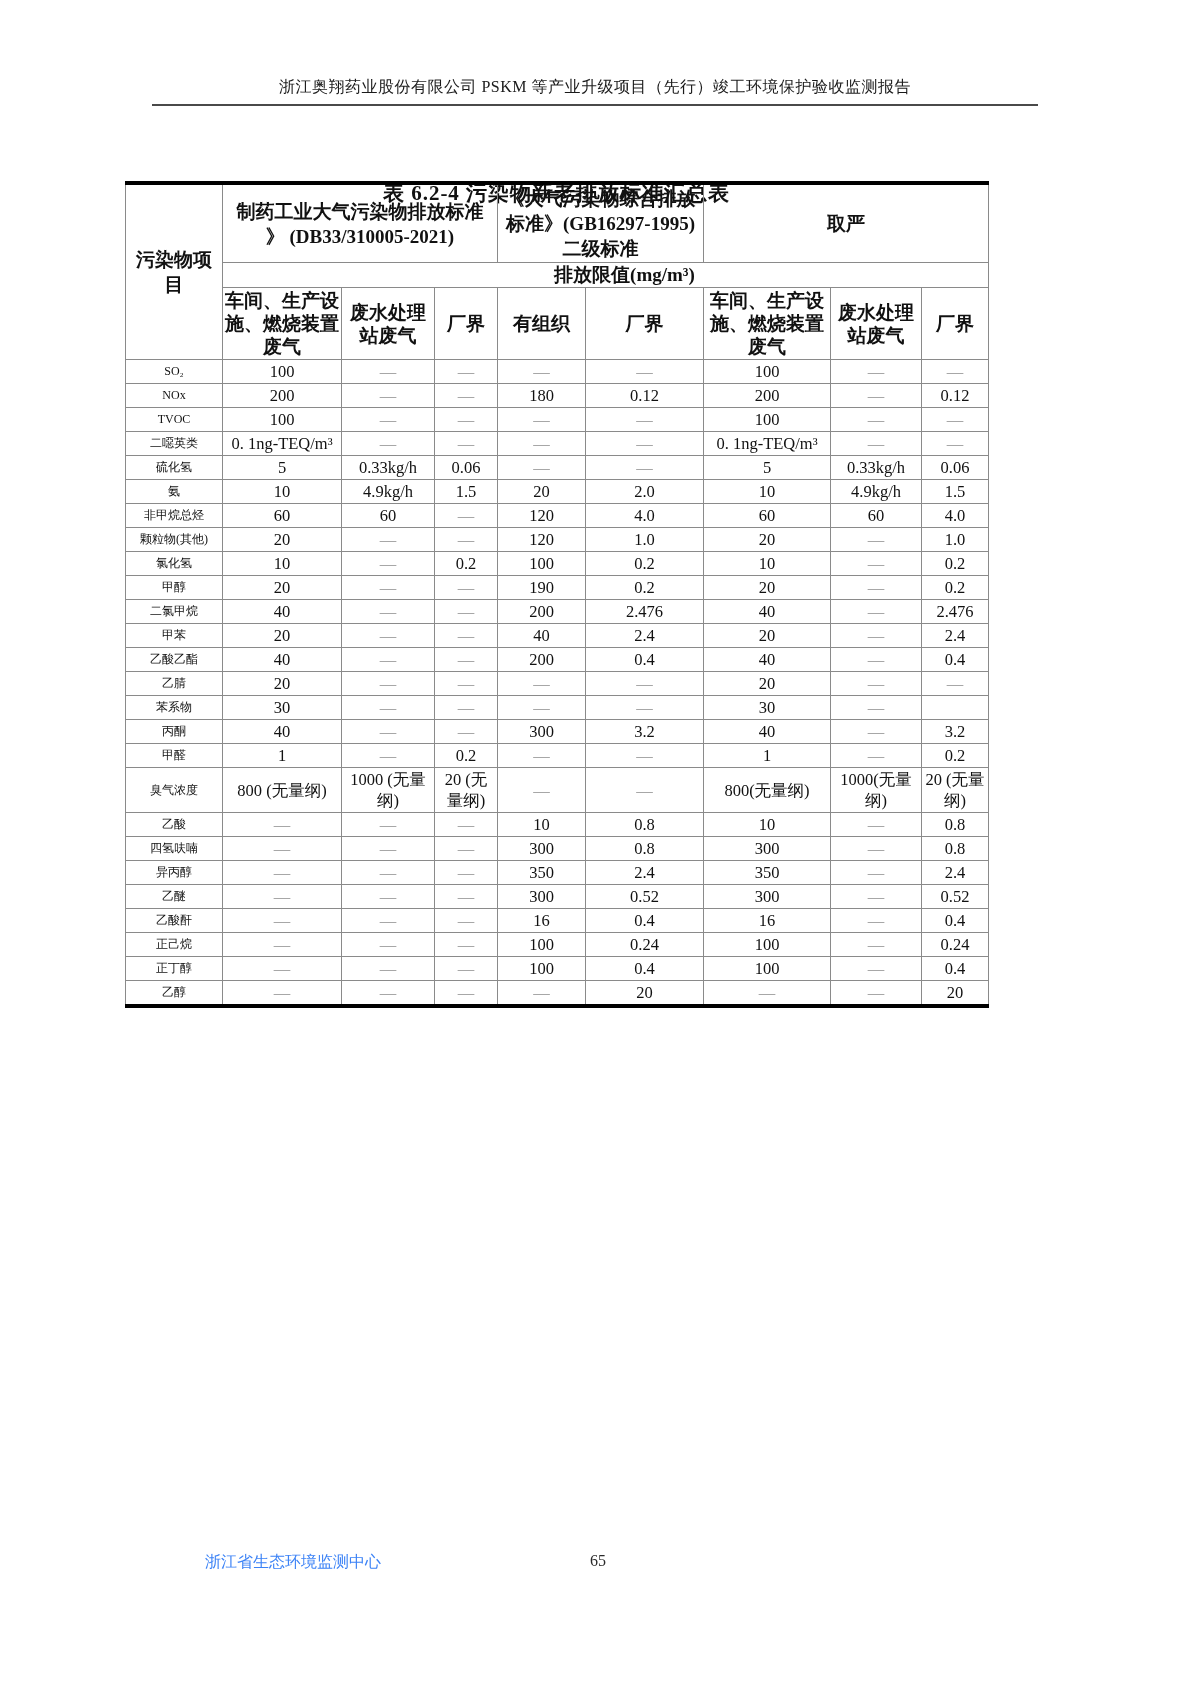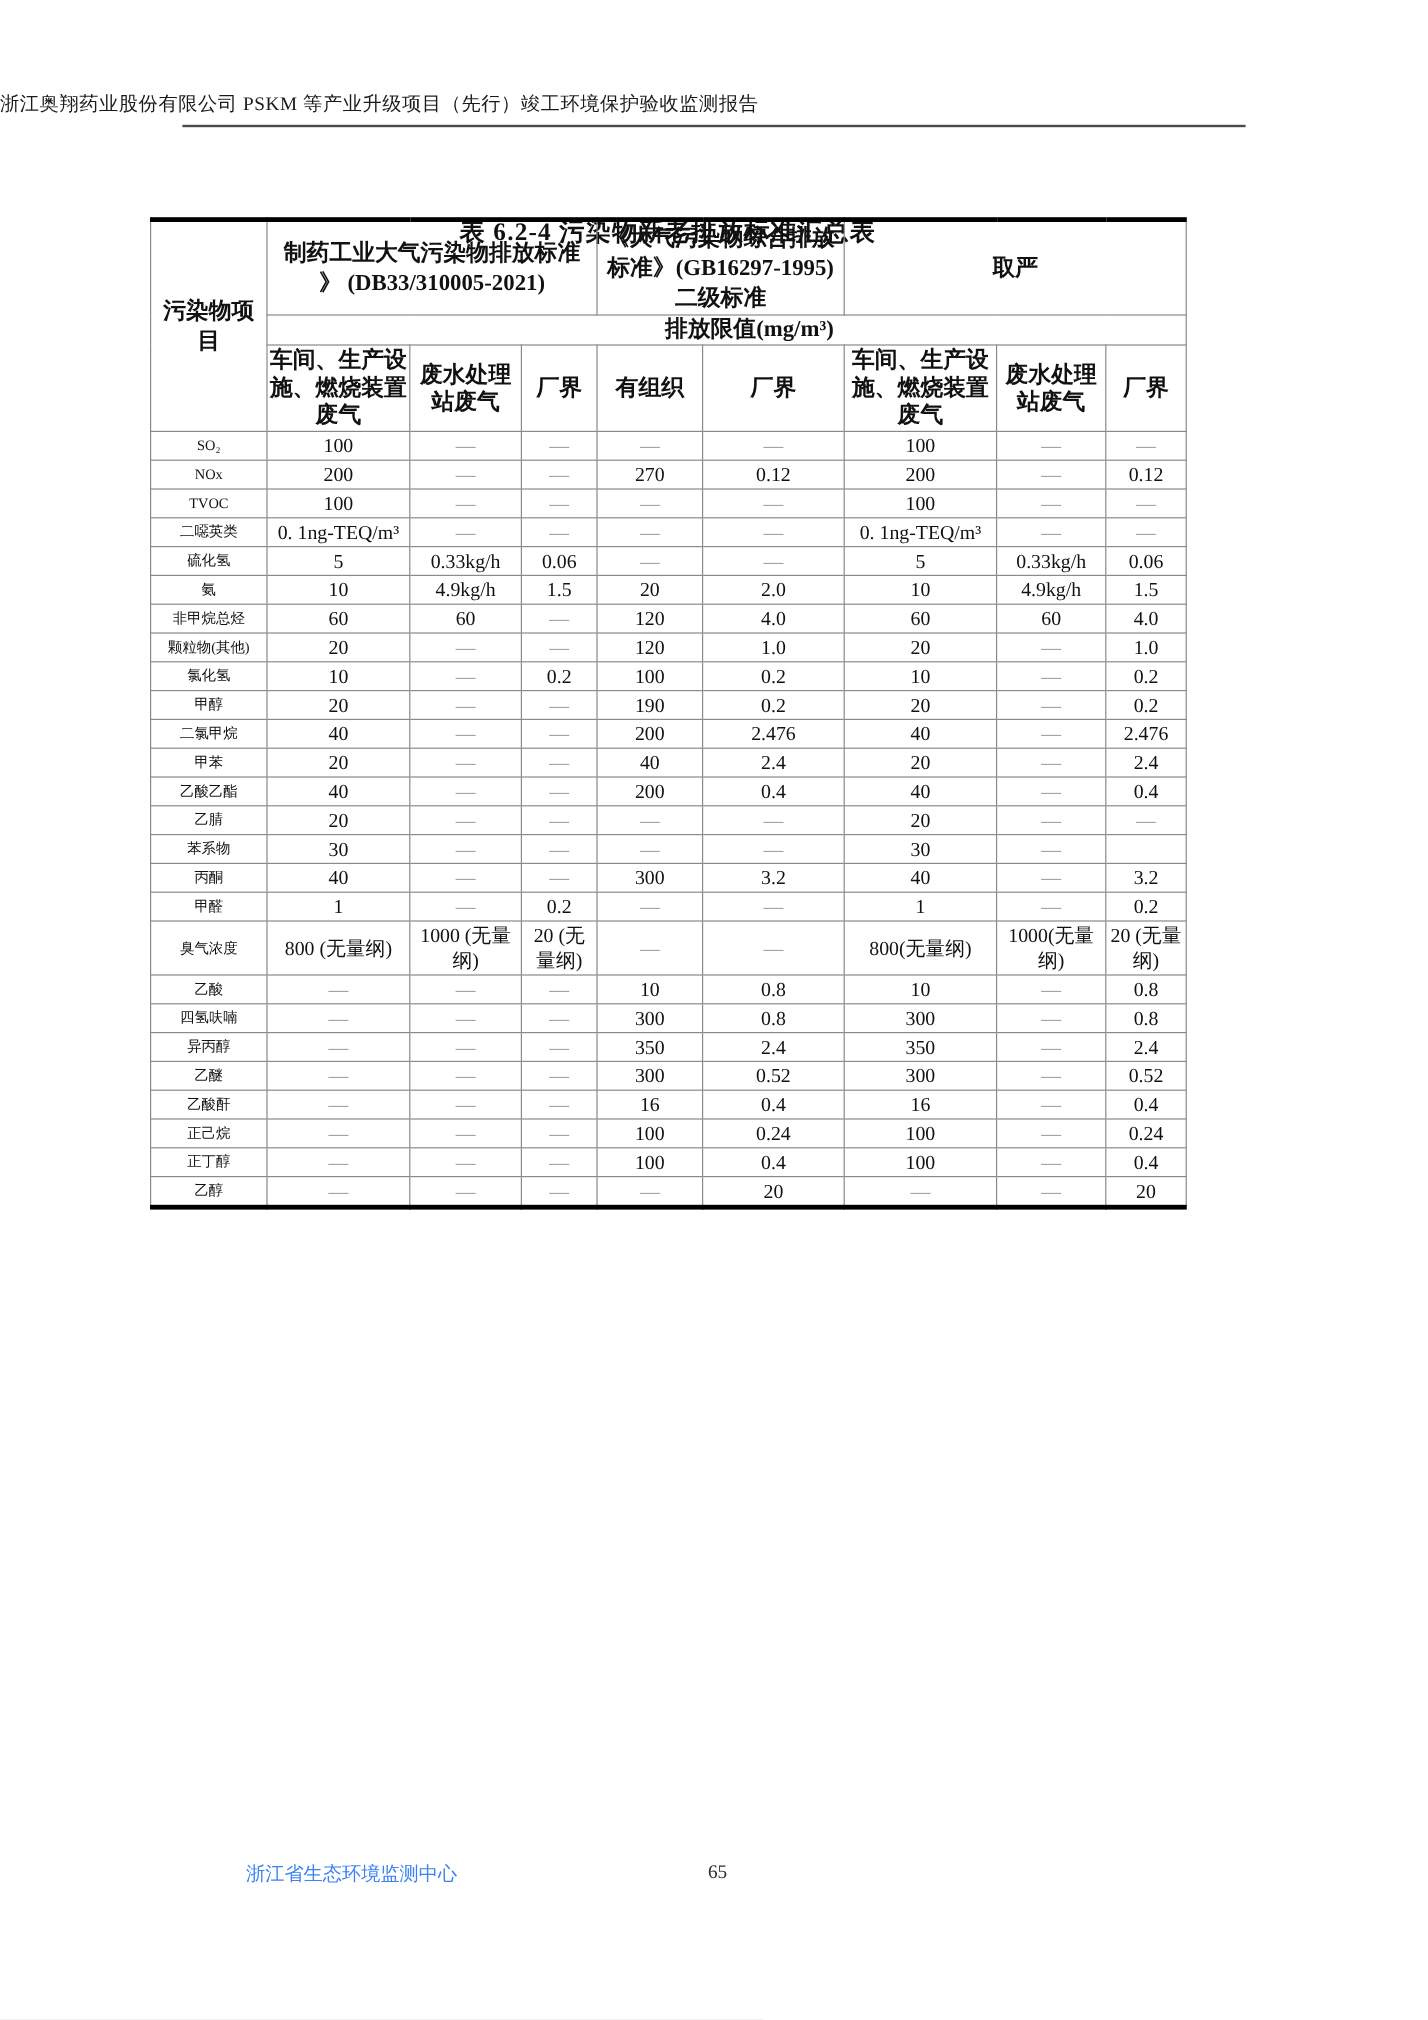--- a/index.html
+++ b/index.html
@@ -9,21 +9,21 @@
     height:1683px;
     margin:0 auto;
     background:#ffffff;
     font-family:"Liberation Serif","DejaVu Serif",serif;
     color:#111111;
     overflow:hidden;
   }
   .doc-header{
     position:absolute;
     top:77px; left:0; width:100%;
-    text-align:left;
+    text-align:center;
     font-size:16px;
     letter-spacing:0.5px;
     color:#1a1a1a;
   }
   .doc-header-rule{
     position:absolute;
     top:104px; left:152px; width:886px; height:2px;
     background:#4a4a4a;
   }
   .table-title{
@@ -140,21 +140,21 @@
           <td class="dash">—</td>
           <td>100</td>
           <td class="dash">—</td>
           <td class="dash">—</td>
         </tr>
         <tr>
           <th>NOx</th>
           <td>200</td>
           <td class="dash">—</td>
           <td class="dash">—</td>
-          <td>270</td>
+          <td>180</td>
           <td>0.12</td>
           <td>200</td>
           <td class="dash">—</td>
           <td>0.12</td>
         </tr>
         <tr>
           <th>TVOC</th>
           <td>100</td>
           <td class="dash">—</td>
           <td class="dash">—</td>

